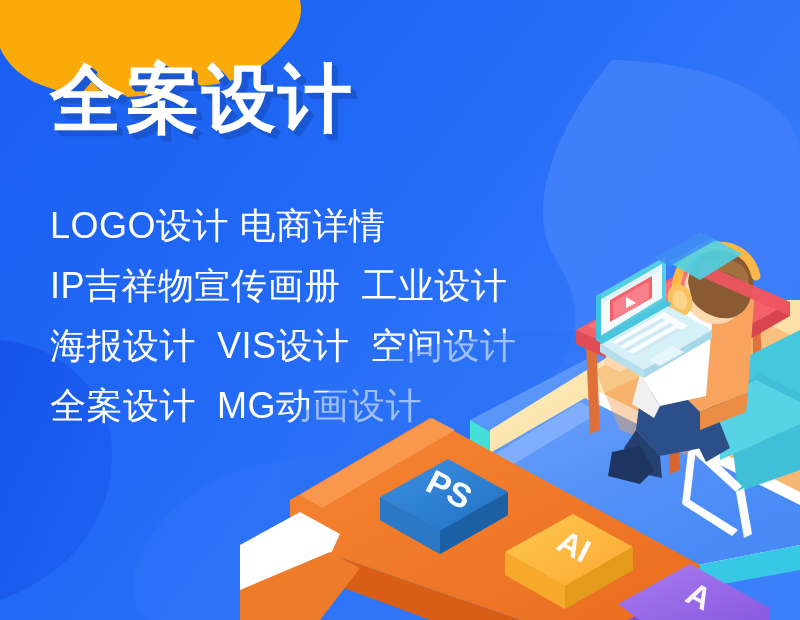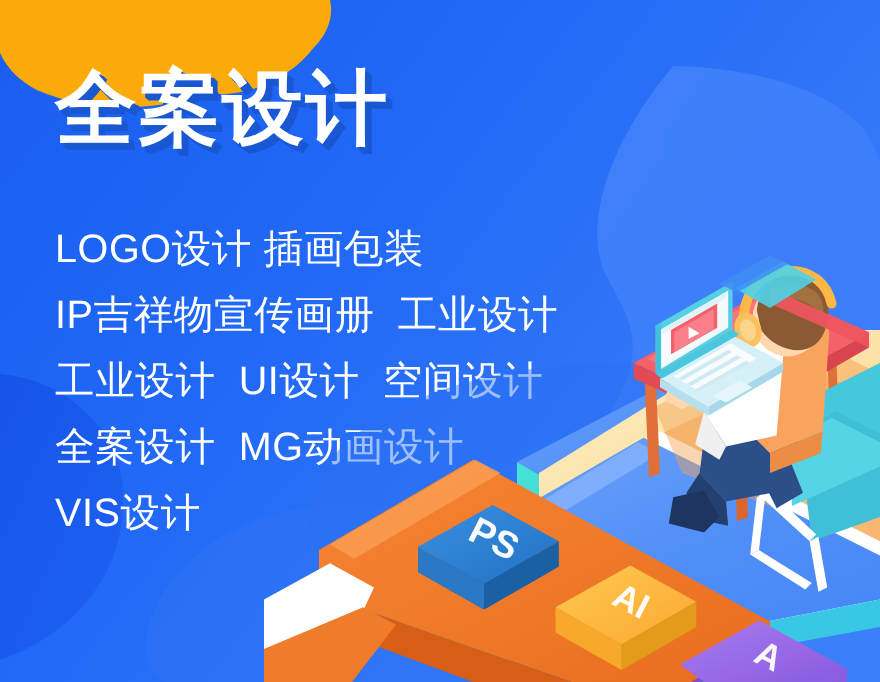--- a/index.html
+++ b/index.html
@@ -104,25 +104,24 @@
              C104,100 66,96 34,82 C18,74 6,62 0,48 Z" fill="#fbab09"></path>
     <path d="M150,0 L300,0 C304,18 296,38 272,54 C244,72 208,78 176,74
              C150,70 140,52 144,26 C146,16 148,6 150,0 Z" fill="#fbab09"></path>
     <path d="M262,0 L300,0 C300,26 284,52 258,68 C232,84 206,88 186,84
              C206,70 230,50 248,28 C256,18 260,8 262,0 Z" fill="#fbab09"></path>
   </svg>
 
   <div class="headline">全案设计</div>
 
   <div class="service-list">
-    <div class="service-line">LOGO设计 插画包装</div>
+    <div class="service-line">LOGO设计 电商详情</div>
     <div class="service-line">IP吉祥物宣传画册  工业设计</div>
-    <div class="service-line">工业设计  UI设计  空间设计</div>
+    <div class="service-line">海报设计  VIS设计  空间设计</div>
     <div class="service-line">全案设计  MG动画设计</div>
-    <div class="service-line">VIS设计</div>
   </div>
 
   <svg class="illustration" viewBox="0 0 800 620" xmlns="http://www.w3.org/2000/svg">
     <defs>
       <linearGradient id="creamTop" x1="0" y1="0" x2="0.7" y2="1">
         <stop offset="0%" stop-color="#fdf0c6"></stop>
         <stop offset="55%" stop-color="#fce1a6"></stop>
         <stop offset="100%" stop-color="#f9c98a"></stop>
       </linearGradient>
       <linearGradient id="creamEdge" x1="0" y1="0" x2="1" y2="0.4">

